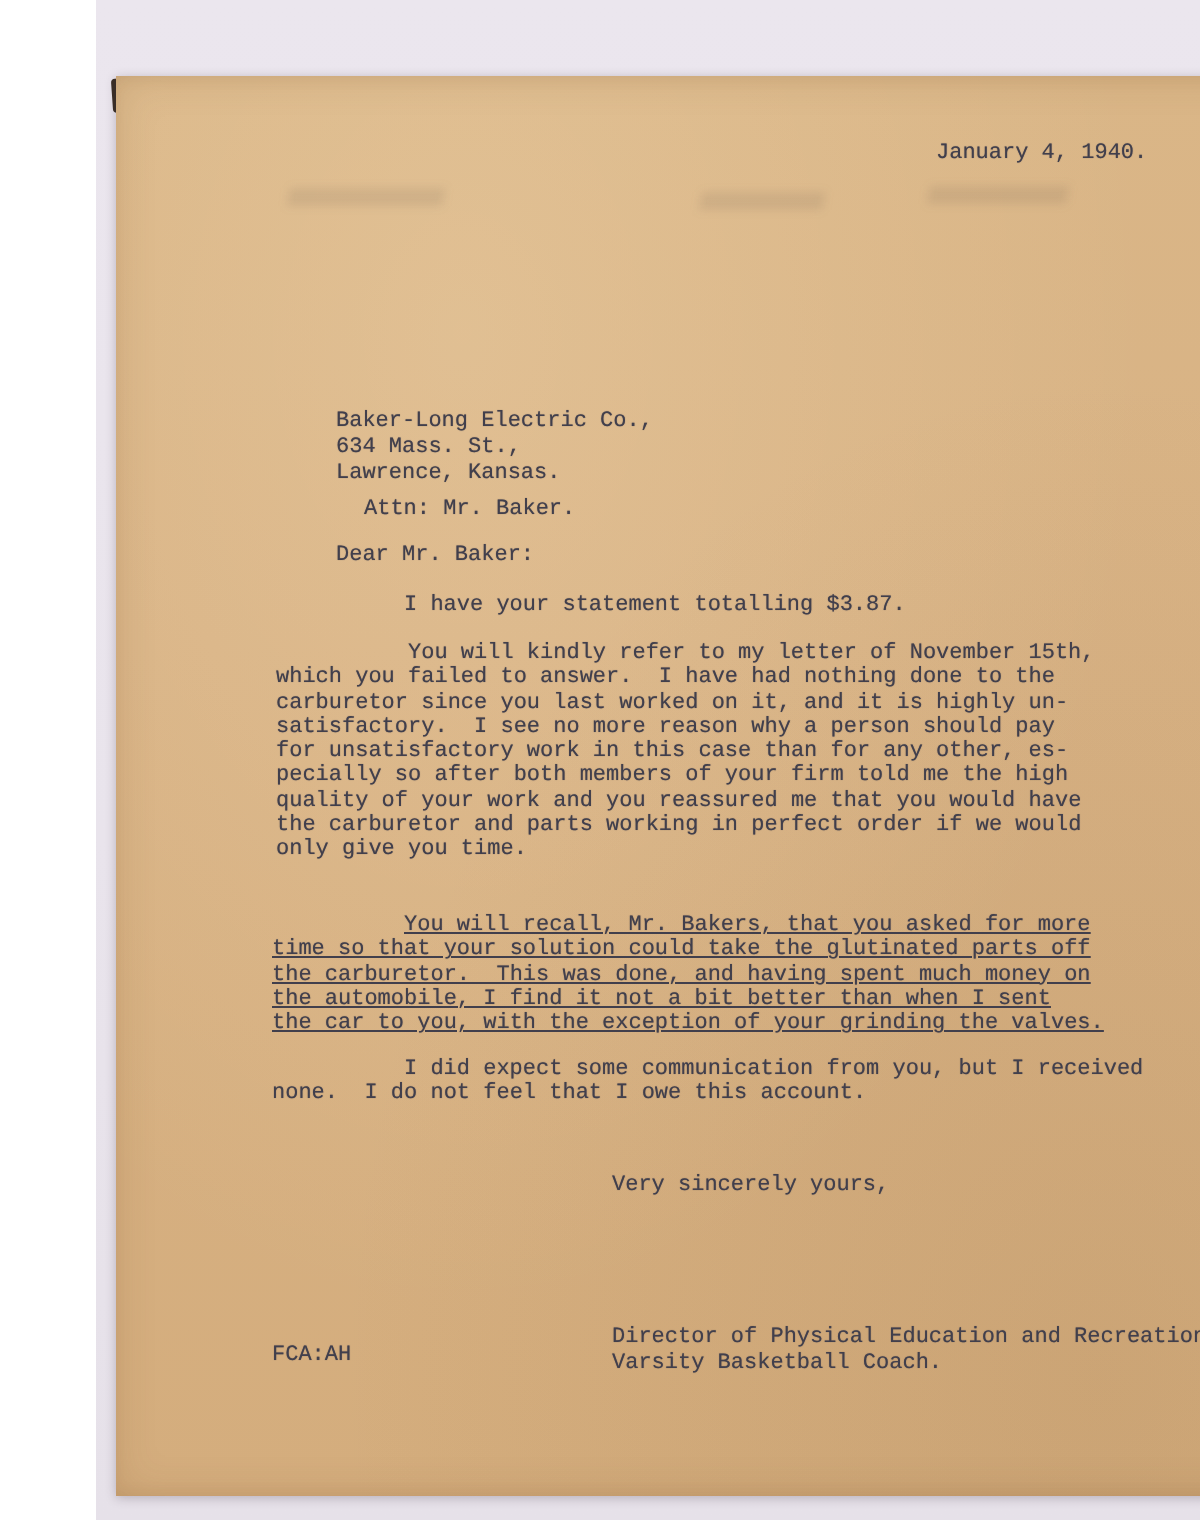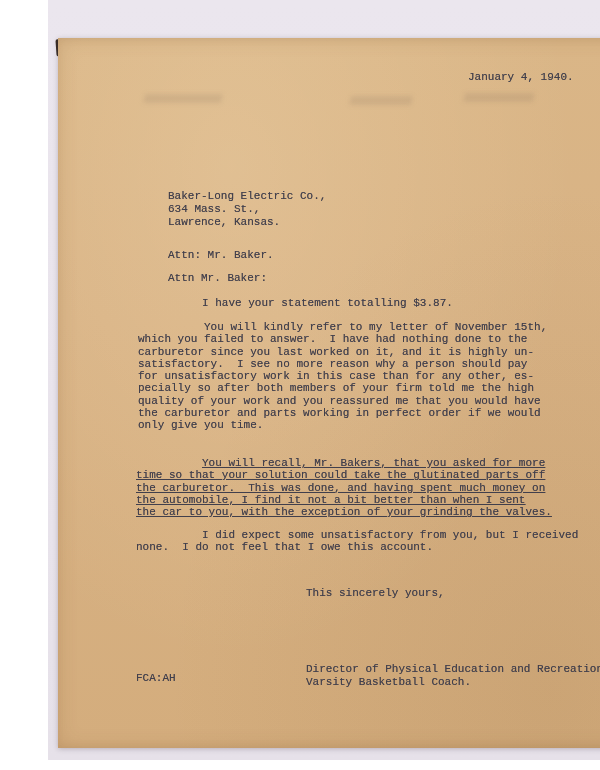--- a/index.html
+++ b/index.html
@@ -44,22 +44,22 @@
   .ghost2 { left: 292px; top: 58px; width: 62px; }
   .ghost3 { left: 406px; top: 55px; width: 70px; }
   .tw {
     position: absolute;
     font: 11px/12.3px "Liberation Mono", "DejaVu Sans Mono", monospace;
     color: #413f4c;
     text-shadow: 0 0 0.5px rgba(65, 63, 76, 0.65);
     white-space: pre;
   }
   .date       { left: 410px; top: 33px;  }
-  .recipient  { left: 110px; top: 152px; line-height: 12.8px; }
-  .attn       { left: 110px; top: 211px; }
+  .recipient  { left: 110px; top: 167px; line-height: 12.8px; }
+  .attn       { left: 124px; top: 211px; }
   .salutation { left: 110px; top: 234px; }
   .para       { text-indent: 66px; }
   .p1 { left: 78px; top: 259px; }
   .p2 { left: 80px; top: 283px; }
   .p3 { left: 78px; top: 419px; text-decoration: underline; }
   .p4 { left: 78px; top: 491px; }
   .closing    { left: 248px; top: 549px; }
   .initials   { left: 78px;  top: 634px; }
   .signature  { left: 248px; top: 625px; line-height: 12.6px; }
 </style>
@@ -77,41 +77,41 @@
     <div class="ghost ghost3"></div>
 
     <div class="tw date">January 4, 1940.</div>
 
     <div class="tw recipient">Baker-Long Electric Co.,
 634 Mass. St.,
 Lawrence, Kansas.</div>
 
     <div class="tw attn">Attn: Mr. Baker.</div>
 
-    <div class="tw salutation">Attn Mr. Baker:</div>
+    <div class="tw salutation">Dear Mr. Baker:</div>
 
     <div class="tw para p1">I have your statement totalling $3.87.</div>
     <div class="tw para p2">You will kindly refer to my letter of November 15th,
 which you failed to answer.  I have had nothing done to the
 carburetor since you last worked on it, and it is highly un-
 satisfactory.  I see no more reason why a person should pay
 for unsatisfactory work in this case than for any other, es-
 pecially so after both members of your firm told me the high
 quality of your work and you reassured me that you would have
 the carburetor and parts working in perfect order if we would
 only give you time.</div>
     <div class="tw para p3">You will recall, Mr. Bakers, that you asked for more
 time so that your solution could take the glutinated parts off
 the carburetor.  This was done, and having spent much money on
 the automobile, I find it not a bit better than when I sent
 the car to you, with the exception of your grinding the valves.</div>
-    <div class="tw para p4">I did expect some unsatisfactory from you, but I received
+    <div class="tw para p4">I did expect some communication from you, but I received
 none.  I do not feel that I owe this account.</div>
 
-    <div class="tw closing">This sincerely yours,</div>
+    <div class="tw closing">Very sincerely yours,</div>
 
     <div class="tw initials">FCA:AH</div>
 
     <div class="tw signature">Director of Physical Education and Recreation,
 Varsity Basketball Coach.</div>
 
   </div>
 </div>
 
 </body></html>

